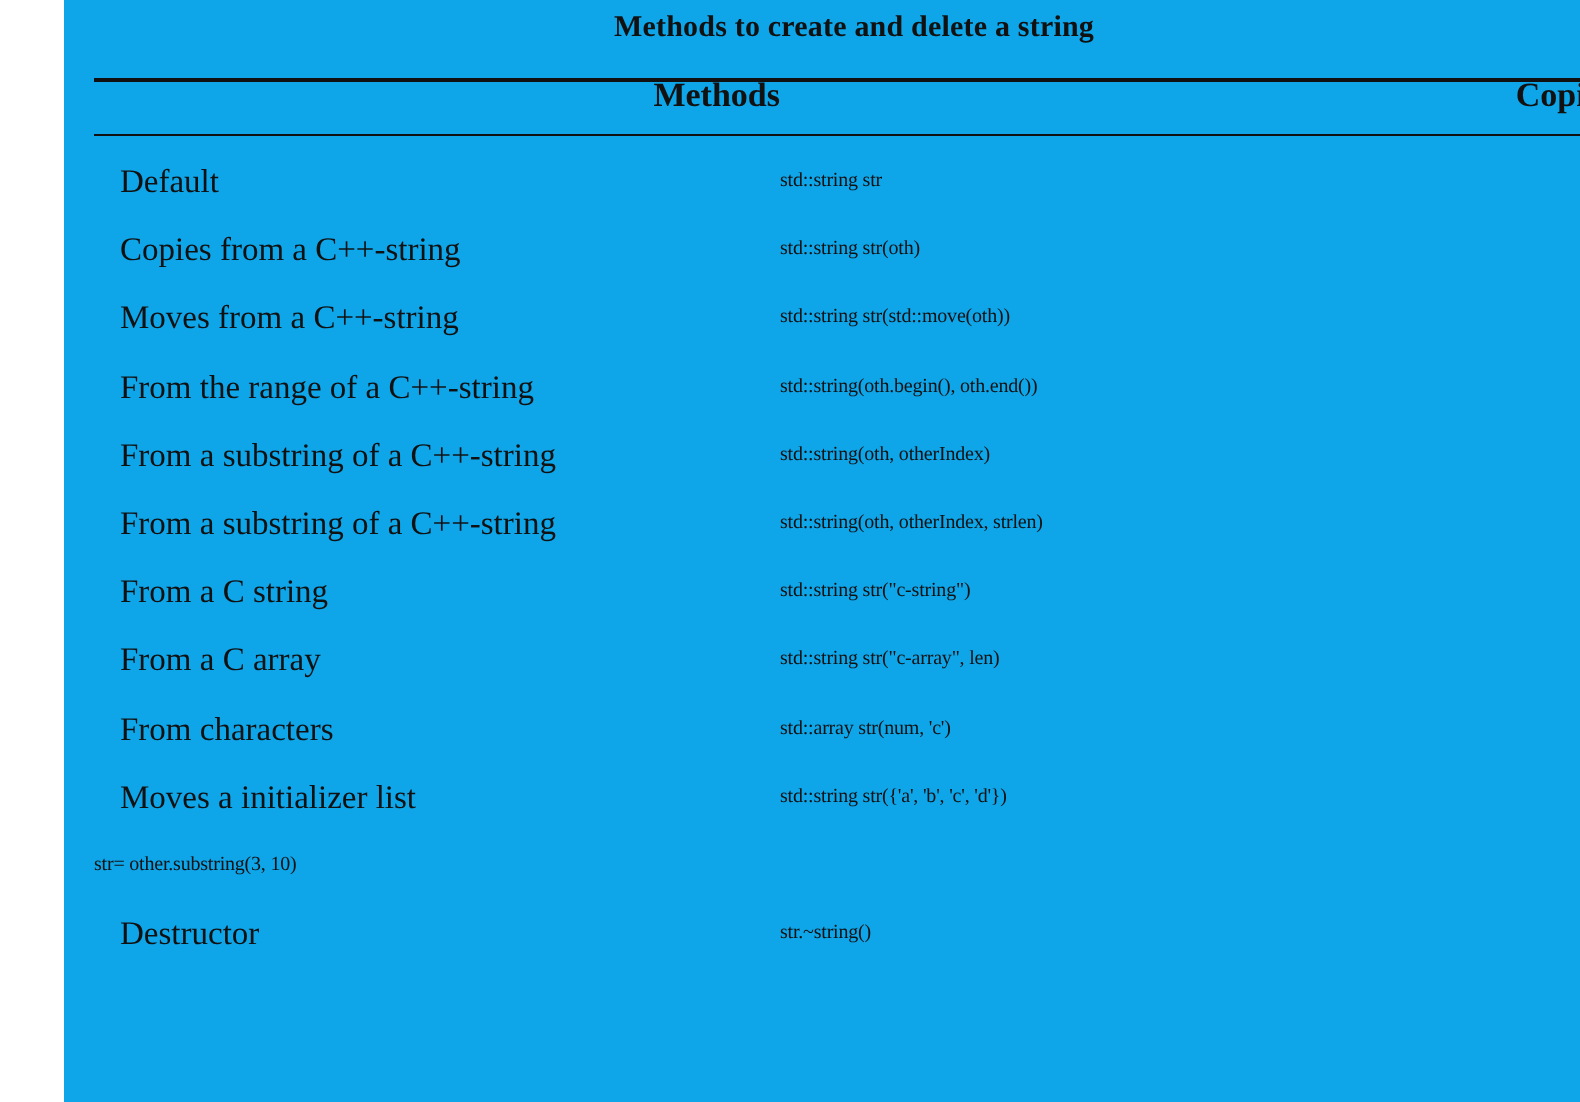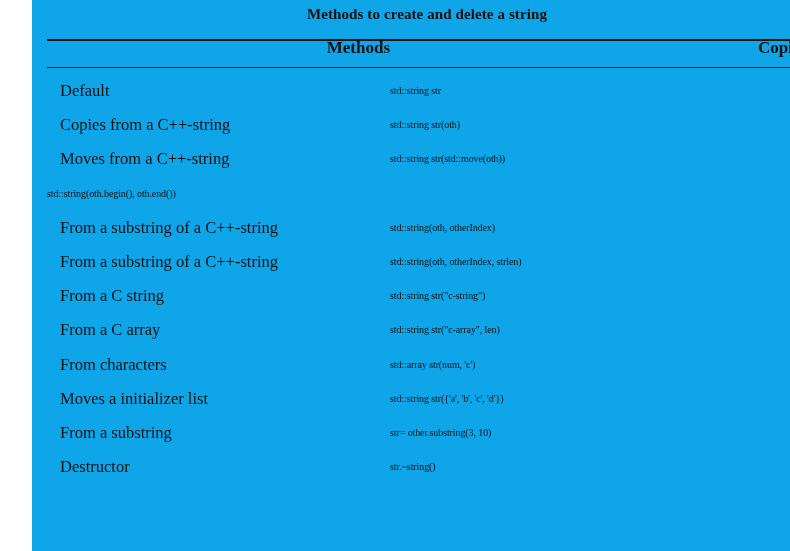--- a/index.html
+++ b/index.html
@@ -133,20 +133,21 @@
         <div class="cell-method">Copies from a C++-string</div>
         <div class="cell-example">std::string str(oth)</div>
       </div>
 
       <div class="row">
         <div class="cell-method">Moves from a C++-string</div>
         <div class="cell-example">std::string str(std::move(oth))</div>
       </div>
 
       <div class="row">
+        <div class="cell-method">From the range of a C++-string</div>
         <div class="cell-example">std::string(oth.begin(), oth.end())</div>
       </div>
 
       <div class="row">
         <div class="cell-method">From a substring of a C++-string</div>
         <div class="cell-example">std::string(oth, otherIndex)</div>
       </div>
 
       <div class="row">
         <div class="cell-method">From a substring of a C++-string</div>
@@ -167,21 +168,20 @@
         <div class="cell-method">From characters</div>
         <div class="cell-example">std::array str(num, 'c')</div>
       </div>
 
       <div class="row">
         <div class="cell-method">Moves a initializer list</div>
         <div class="cell-example">std::string str({'a', 'b', 'c', 'd'})</div>
       </div>
 
       <div class="row">
-        <div class="cell-method">From a substring</div>
         <div class="cell-example">str= other.substring(3, 10)</div>
       </div>
 
       <div class="row">
         <div class="cell-method">Destructor</div>
         <div class="cell-example">str.~string()</div>
       </div>
 
     </div>
   </div>

